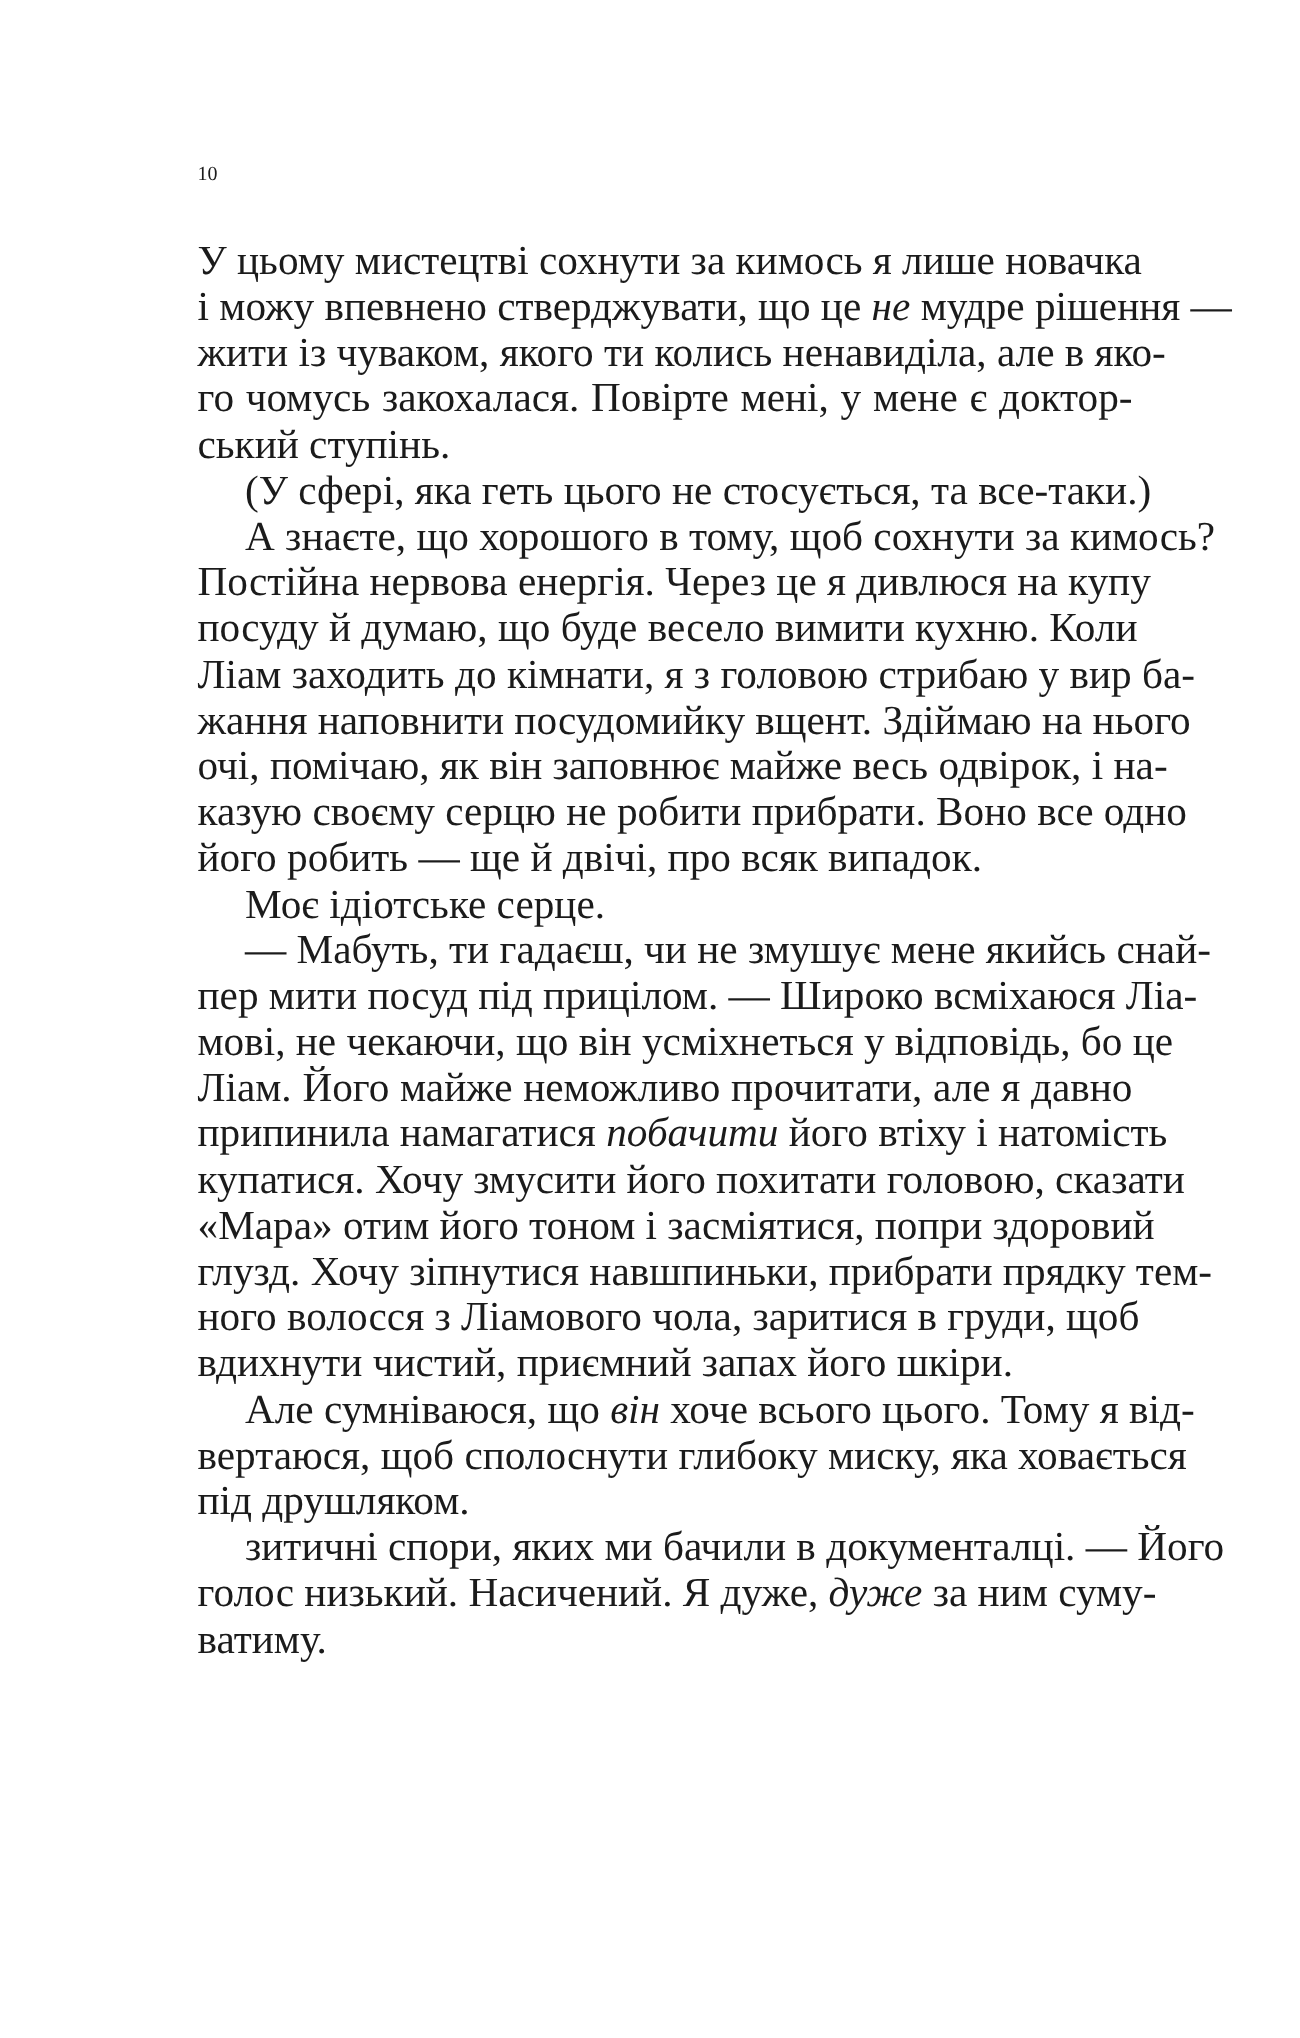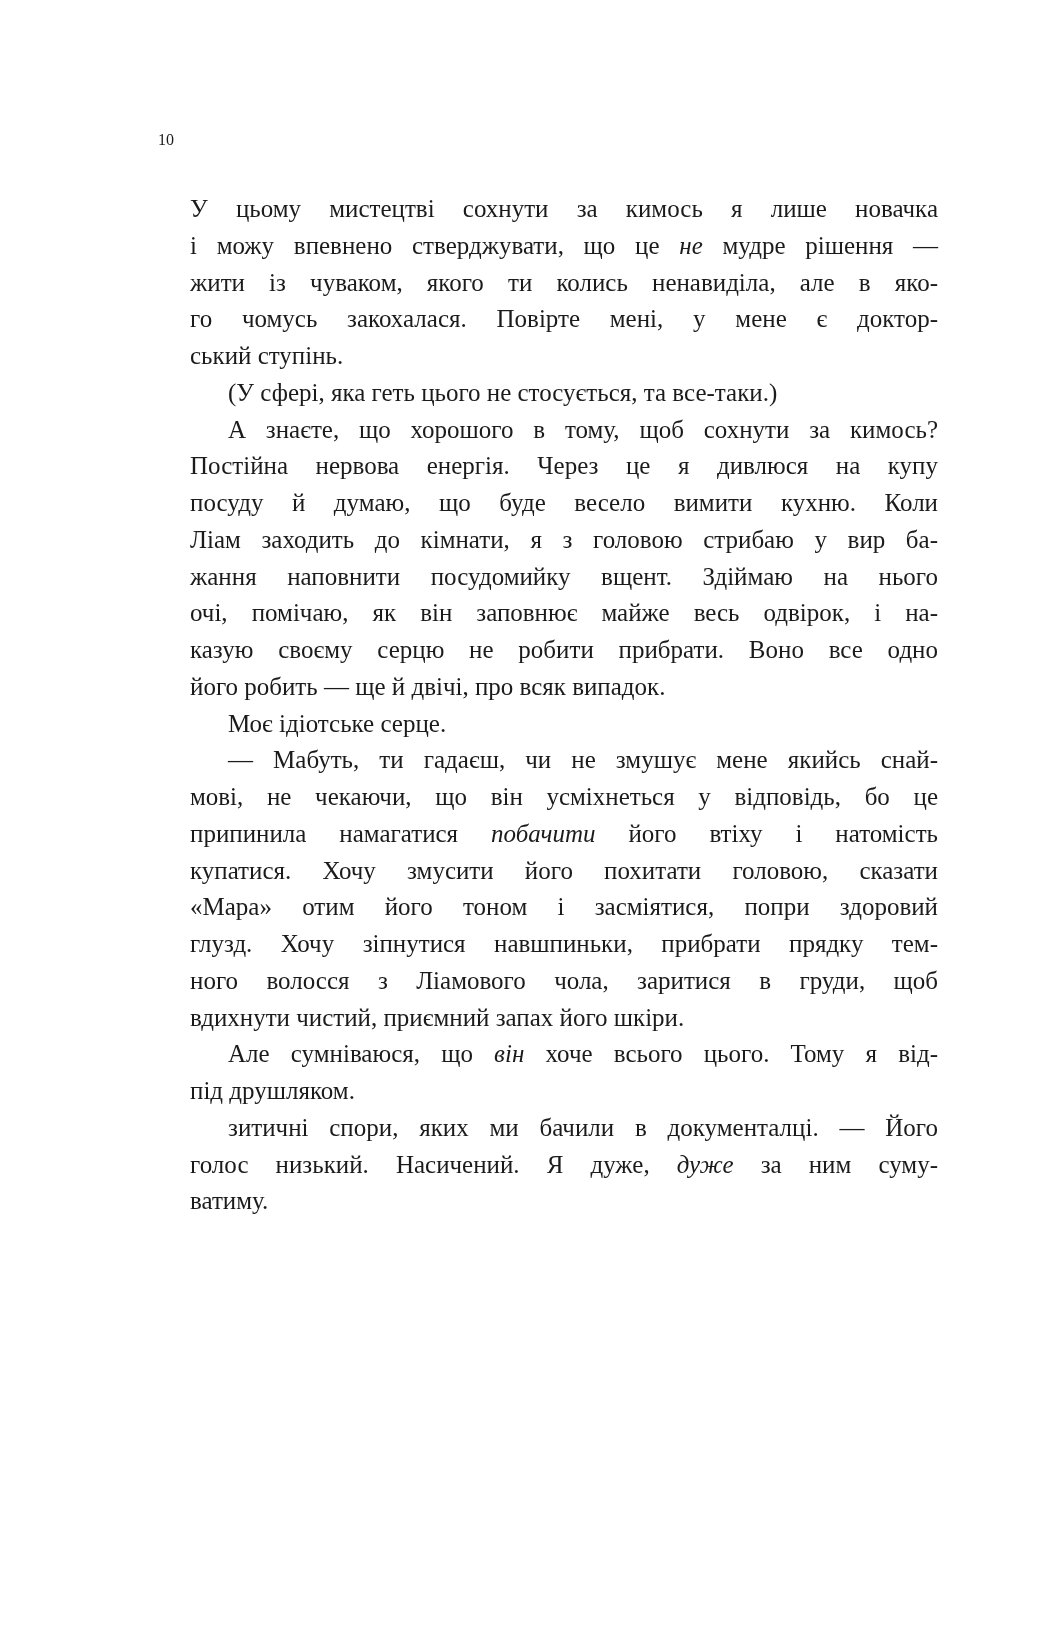--- a/index.html
+++ b/index.html
@@ -21,23 +21,22 @@
     left: 158px;
     top: 126px;
     font-size: 16px;
     line-height: 28px;
   }
   .text-block {
     position: absolute;
     left: 158px;
     top: 191px;
     width: 748px;
-    font-size: 25px;
+    font-size: 33px;
     line-height: 36.75px;
-    margin-left: 32px;
   }
   .para { margin: 0; }
   .para .line {
     text-align: justify;
     text-align-last: justify;
     white-space: nowrap;
   }
   .para .line.last {
     text-align-last: left;
   }
@@ -72,30 +71,33 @@
         <div class="line"><span>жання наповнити посудомийку вщент. Здіймаю на нього</span></div>
         <div class="line"><span>очі, помічаю, як він заповнює майже весь одвірок, і на-</span></div>
         <div class="line"><span>казую своєму серцю не робити прибрати. Воно все одно</span></div>
         <div class="line last"><span>його робить — ще й двічі, про всяк випадок.</span></div>
       </div>
       <div class="para indent">
         <div class="line last"><span>Моє ідіотське серце.</span></div>
       </div>
       <div class="para indent">
         <div class="line"><span>— Мабуть, ти гадаєш, чи не змушує мене якийсь снай-</span></div>
+        <div class="line"><span>пер мити посуд під прицілом. — Широко всміхаюся Ліа-</span></div>
         <div class="line"><span>мові, не чекаючи, що він усміхнеться у відповідь, бо це</span></div>
+        <div class="line"><span>Ліам. Його майже неможливо прочитати, але я давно</span></div>
         <div class="line"><span>припинила намагатися </span><em>побачити</em><span> його втіху і натомість</span></div>
         <div class="line"><span>купатися. Хочу змусити його похитати головою, сказати</span></div>
         <div class="line"><span>«Мара» отим його тоном і засміятися, попри здоровий</span></div>
         <div class="line"><span>глузд. Хочу зіпнутися навшпиньки, прибрати прядку тем-</span></div>
         <div class="line"><span>ного волосся з Ліамового чола, заритися в груди, щоб</span></div>
         <div class="line last"><span>вдихнути чистий, приємний запах його шкіри.</span></div>
       </div>
       <div class="para indent">
         <div class="line"><span>Але сумніваюся, що </span><em>він</em><span> хоче всього цього. Тому я від-</span></div>
+        <div class="line"><span>вертаюся, щоб сполоснути глибоку миску, яка ховається</span></div>
         <div class="line last"><span>під друшляком.</span></div>
       </div>
       <div class="para indent">
         <div class="line"><span>зитичні спори, яких ми бачили в документалці. — Його</span></div>
         <div class="line"><span>голос низький. Насичений. Я дуже, </span><em>дуже</em><span> за ним суму-</span></div>
         <div class="line last"><span>ватиму.</span></div>
       </div>
     </div>
 </div>
 

